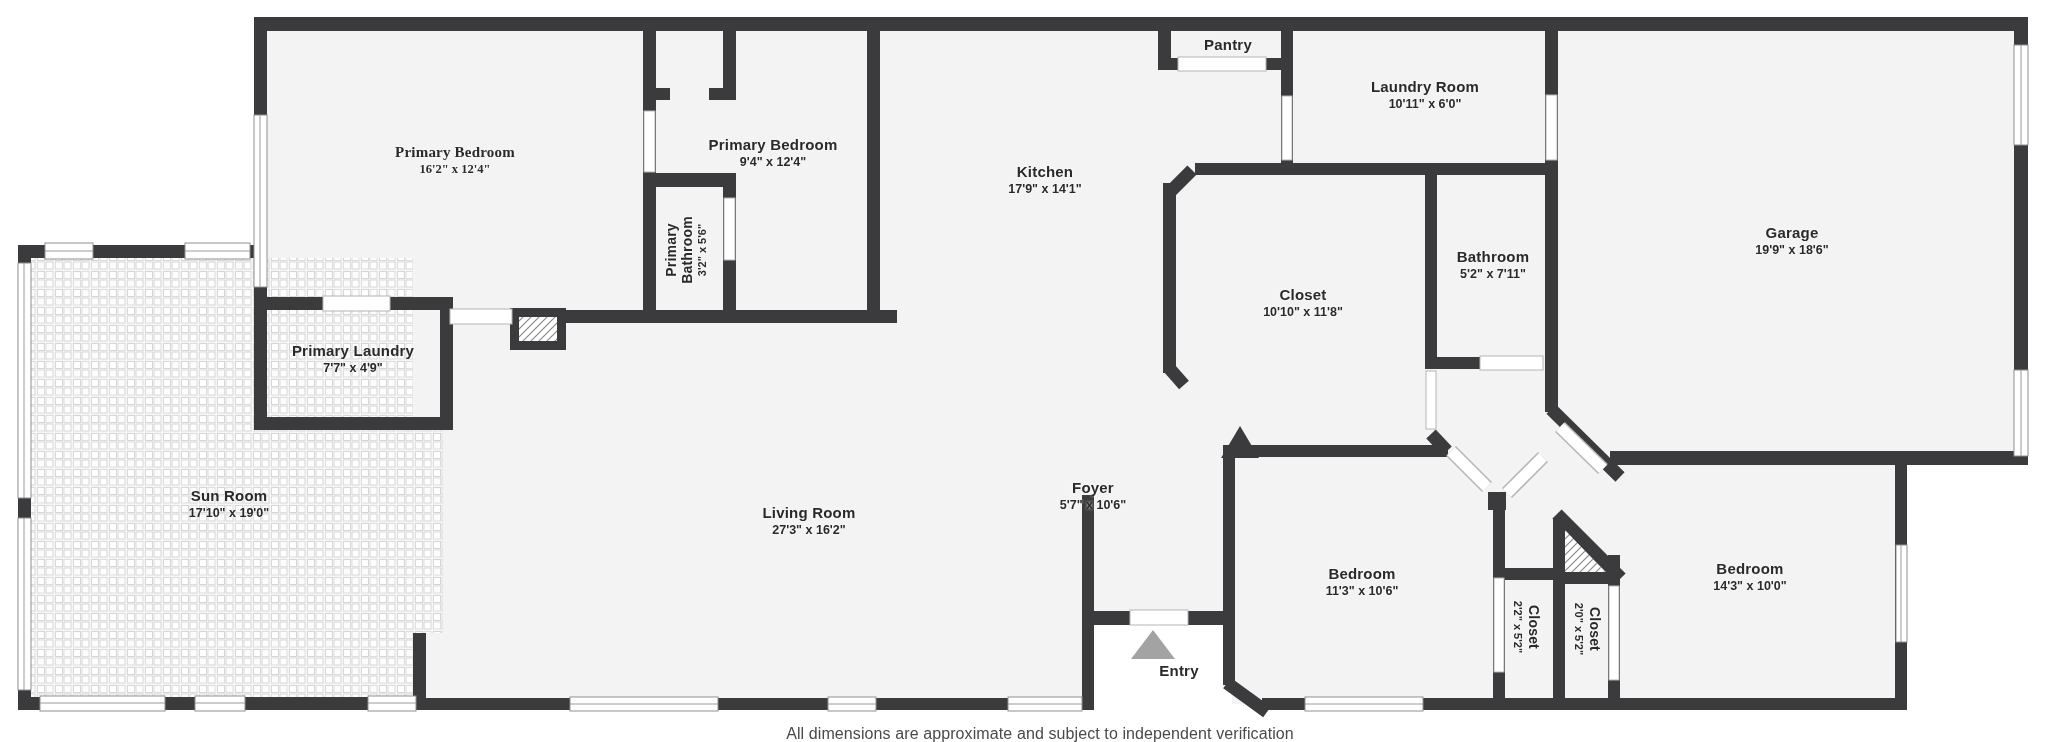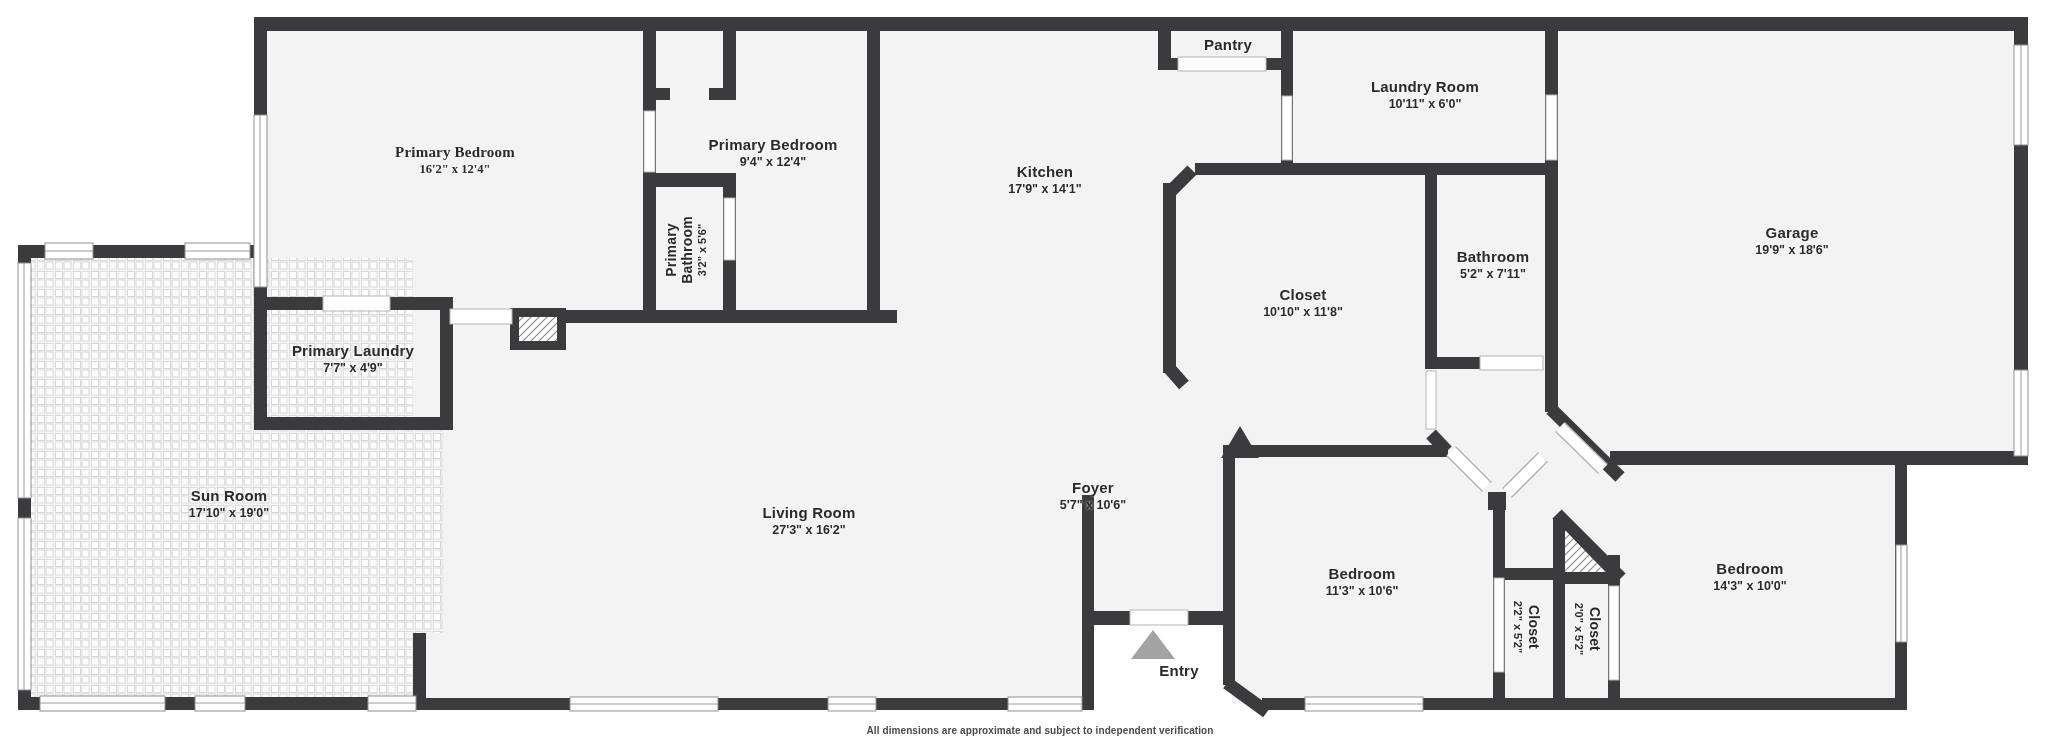--- a/index.html
+++ b/index.html
@@ -8,21 +8,21 @@
   #plan svg{position:absolute;left:0;top:0;}
   #labels{position:absolute;left:0;top:0;width:2048px;height:742px;pointer-events:none;}
   .room-label{position:absolute;text-align:center;white-space:nowrap;color:#2a2a2c;}
   .room-name{font-size:15px;font-weight:700;line-height:1.12;letter-spacing:.2px;
     text-shadow:0 0 3px rgba(255,255,255,.9);}
   .room-dims{font-size:12.5px;font-weight:700;margin-top:1px;
     text-shadow:0 0 3px rgba(255,255,255,.9);}
   .room-label.small .room-name{font-size:14px;}
   .room-label.small .room-dims{font-size:11px;}
   #footer-note{position:absolute;top:725px;left:1040px;transform:translateX(-50%);
-    font-size:10px;color:#4a4a4a;letter-spacing:.1px;font-weight:bold;}
+    font-size:16px;color:#4a4a4a;letter-spacing:.1px;}
 </style>
 </head>
 <body>
 
 <div id="plan">
 <svg width="2048" height="742" viewBox="0 0 2048 742">
   <defs>
     <pattern id="tile" width="18" height="18" patternUnits="userSpaceOnUse">
       <rect width="18" height="18" fill="#f7f7f7"></rect>
       <rect x="1.5" y="1.5" width="7" height="7" fill="#ffffff" stroke="#d6d6d6" stroke-width="1"></rect>

